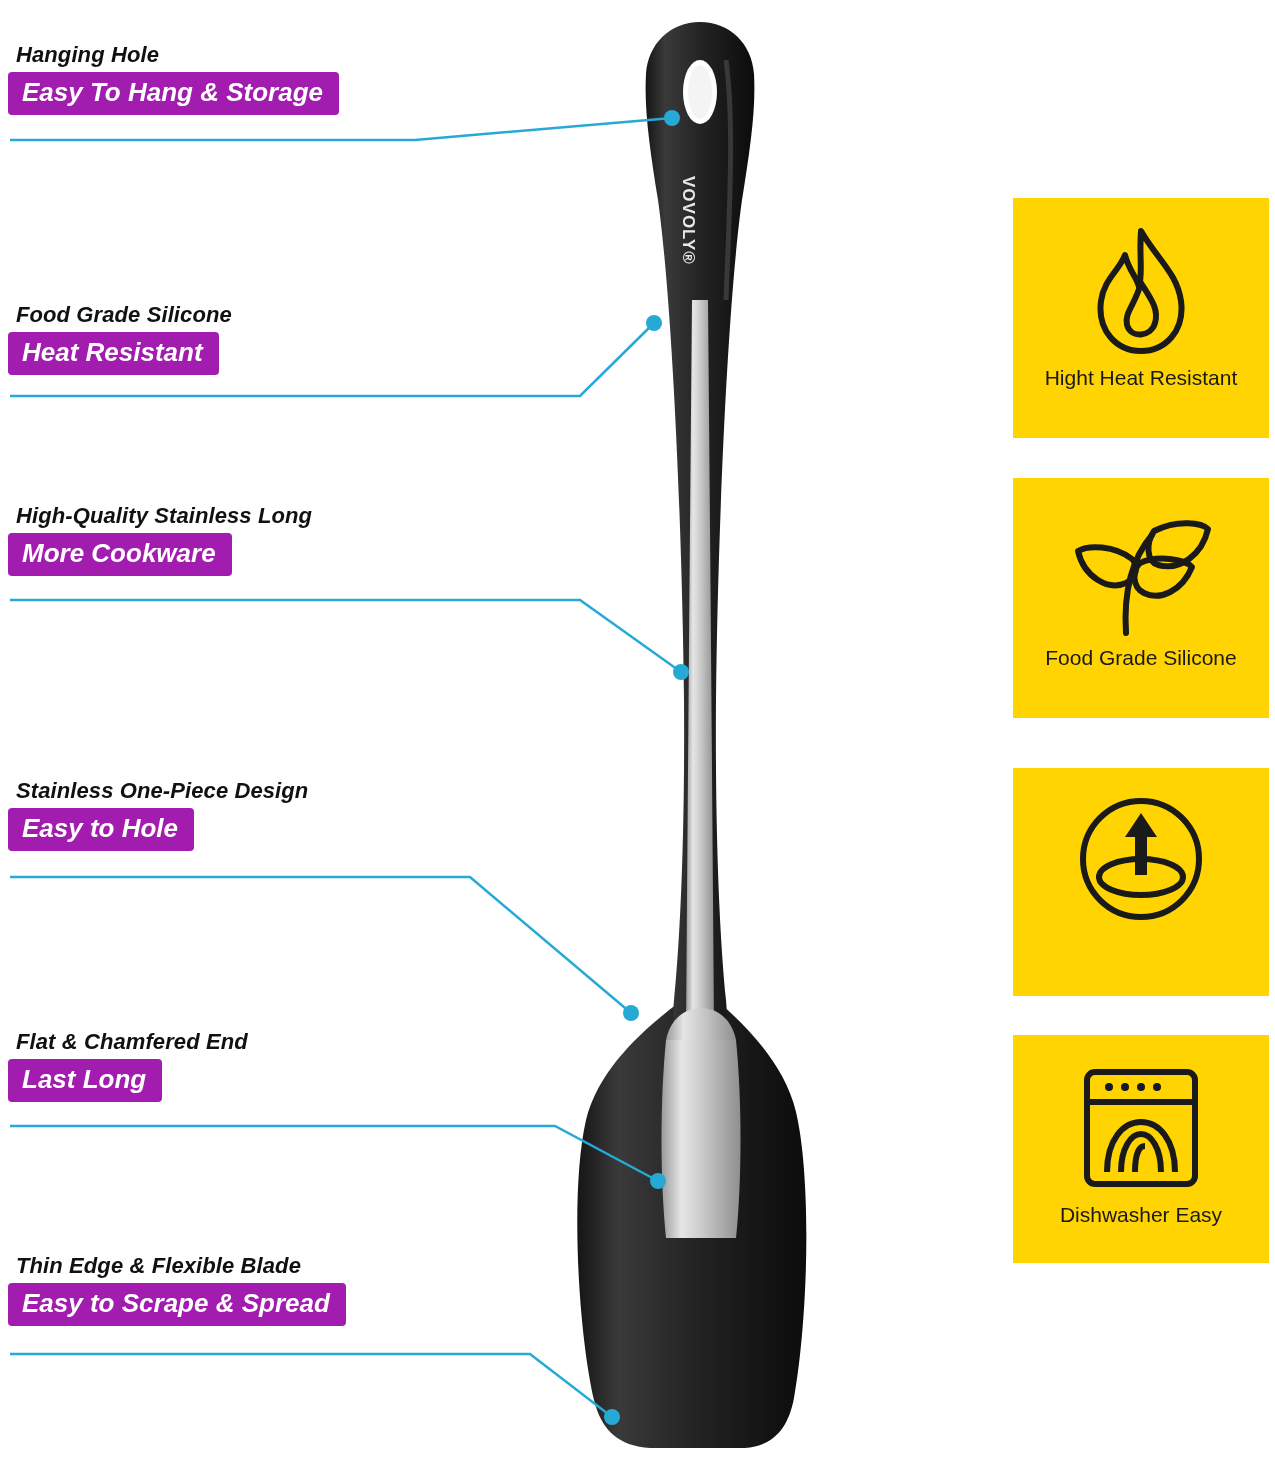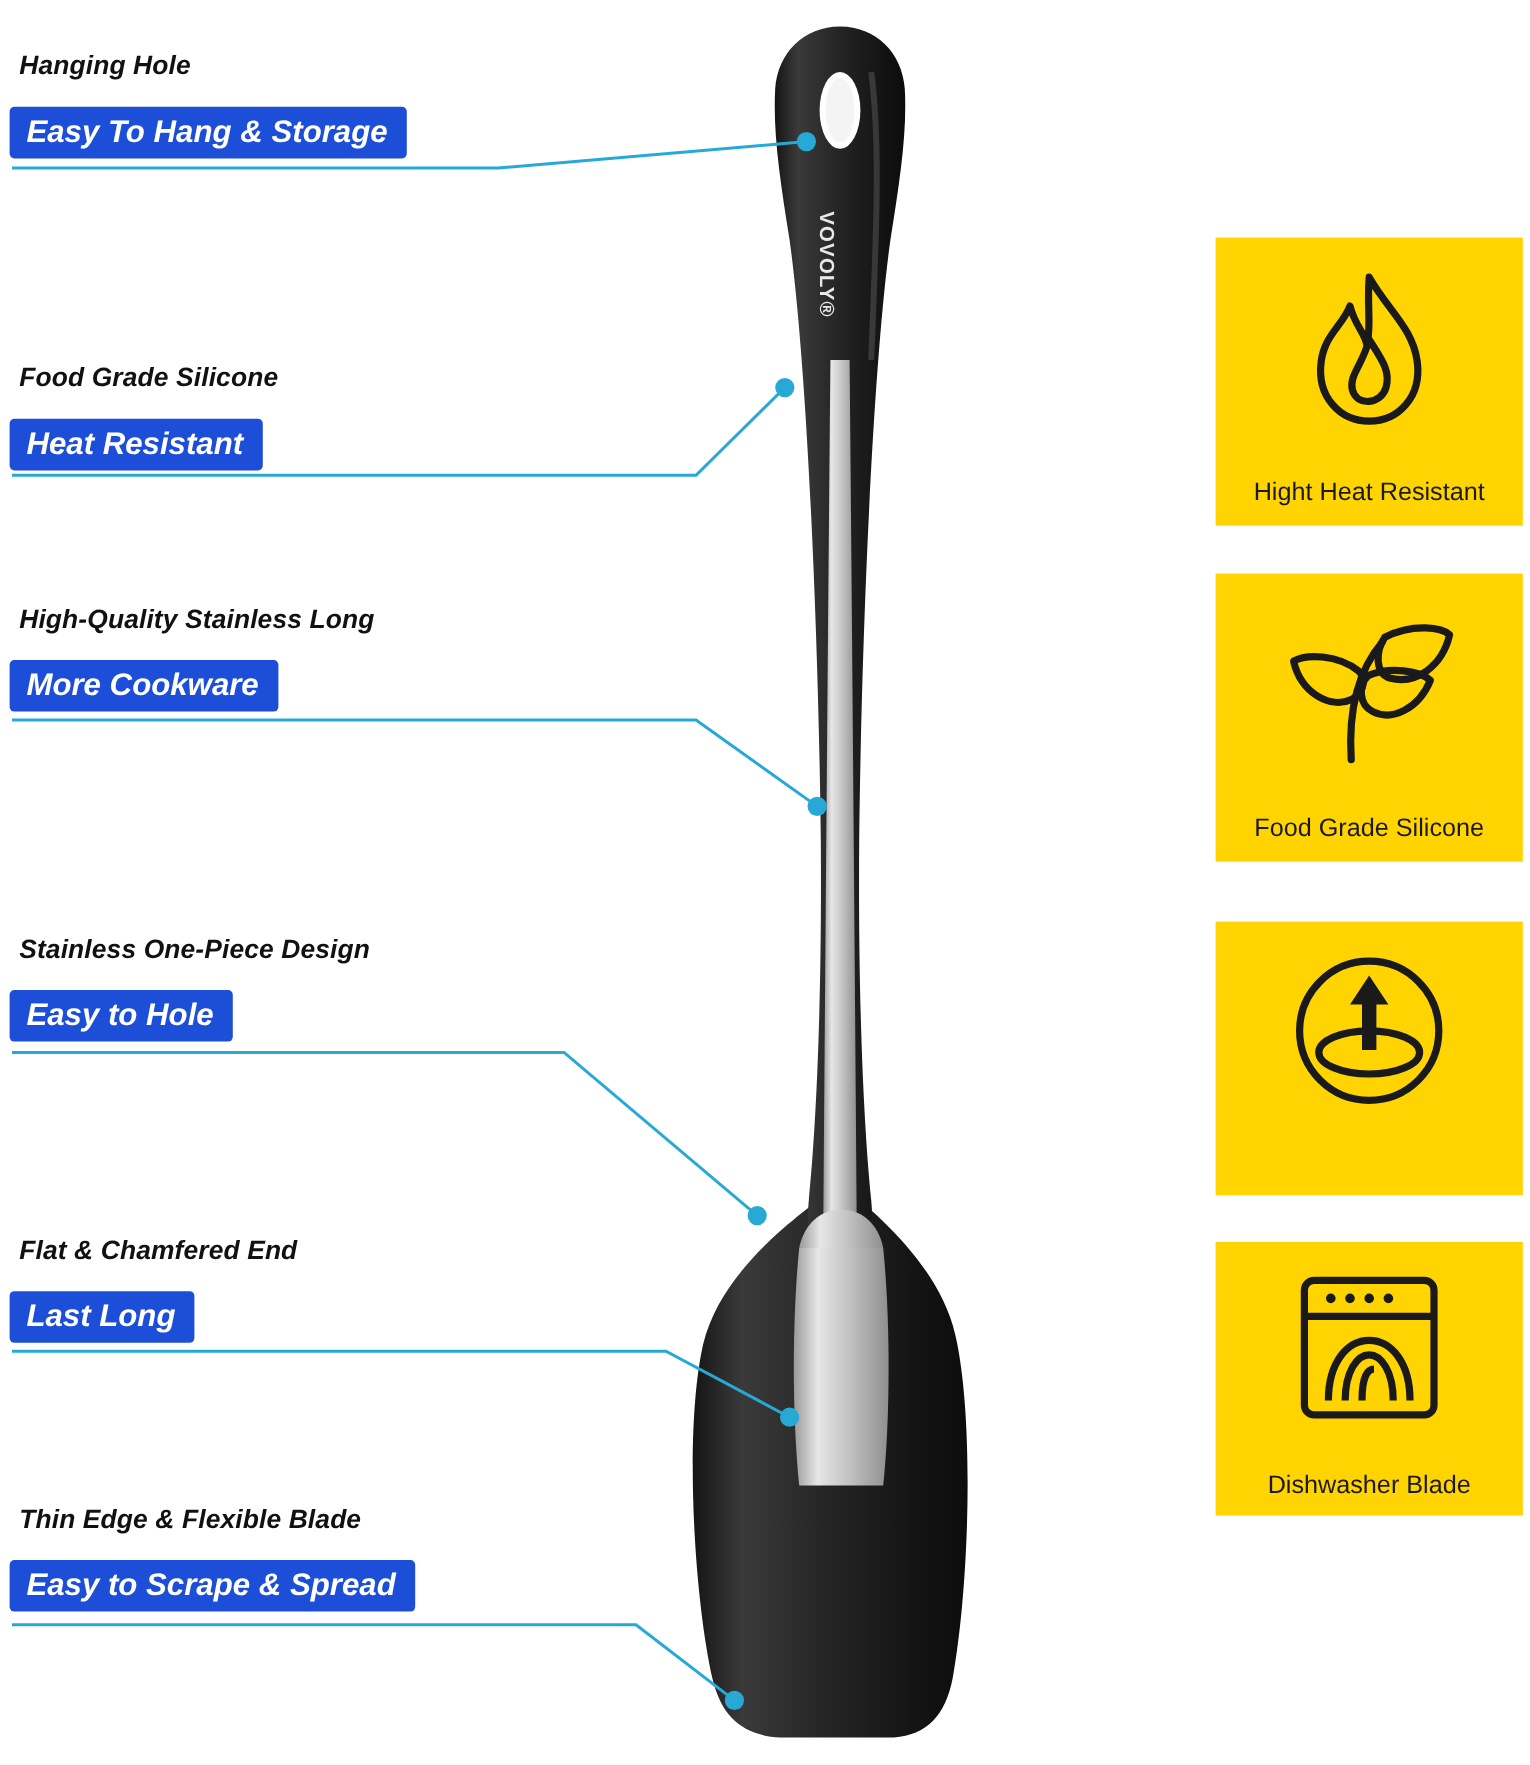--- a/index.html
+++ b/index.html
@@ -27,22 +27,22 @@
     font-size: 22px;
     font-weight: bold;
     font-style: italic;
     color: #111111;
     letter-spacing: 0.1px;
     white-space: nowrap;
     padding-left: 8px;
   }
   .feature .tag {
     display: inline-block;
-    margin-top: 21px;
-    background: #1d4ed8;
+    margin-top: 4px;
+    background: #a21caf;
     color: #ffffff;
     font-size: 26px;
     font-weight: bold;
     font-style: italic;
     padding: 5px 16px 7px 14px;
     border-radius: 4px;
     white-space: nowrap;
   }
 
   
@@ -62,21 +62,20 @@
     display: flex;
     align-items: center;
     justify-content: center;
   }
   .badge .caption {
     font-size: 21px;
     color: #1a1a1a;
     text-align: center;
     padding: 0 6px 14px 6px;
     white-space: nowrap;
-    margin-top: 33px;
   }
 
   
   #spatula { position: absolute; left: 520px; top: 0px; width: 380px; height: 1471px; }
 
   
   #leaders { position: absolute; left: 0; top: 0; width: 1275px; height: 1471px; pointer-events: none; }
 
   .brand {
     position: absolute;
@@ -232,16 +231,16 @@
         <line x1="16" y1="44" x2="124" y2="44" stroke="#1a1a1a" stroke-width="6"></line>
         <circle cx="38" cy="29" r="4" fill="#1a1a1a"></circle>
         <circle cx="54" cy="29" r="4" fill="#1a1a1a"></circle>
         <circle cx="70" cy="29" r="4" fill="#1a1a1a"></circle>
         <circle cx="86" cy="29" r="4" fill="#1a1a1a"></circle>
         <path d="M36 114 C 36 82, 52 64, 70 64 C 88 64, 104 82, 104 114" fill="none" stroke="#1a1a1a" stroke-width="6"></path>
         <path d="M50 114 C 50 90, 60 76, 70 76 C 80 76, 90 90, 90 114" fill="none" stroke="#1a1a1a" stroke-width="6"></path>
         <path d="M64 114 C 64 96, 68 88, 74 88" fill="none" stroke="#1a1a1a" stroke-width="6"></path>
       </svg>
     </div>
-    <div class="caption">Dishwasher Blade</div>
+    <div class="caption">Dishwasher Easy</div>
   </div>
 
 </div>
 
 </body></html>

